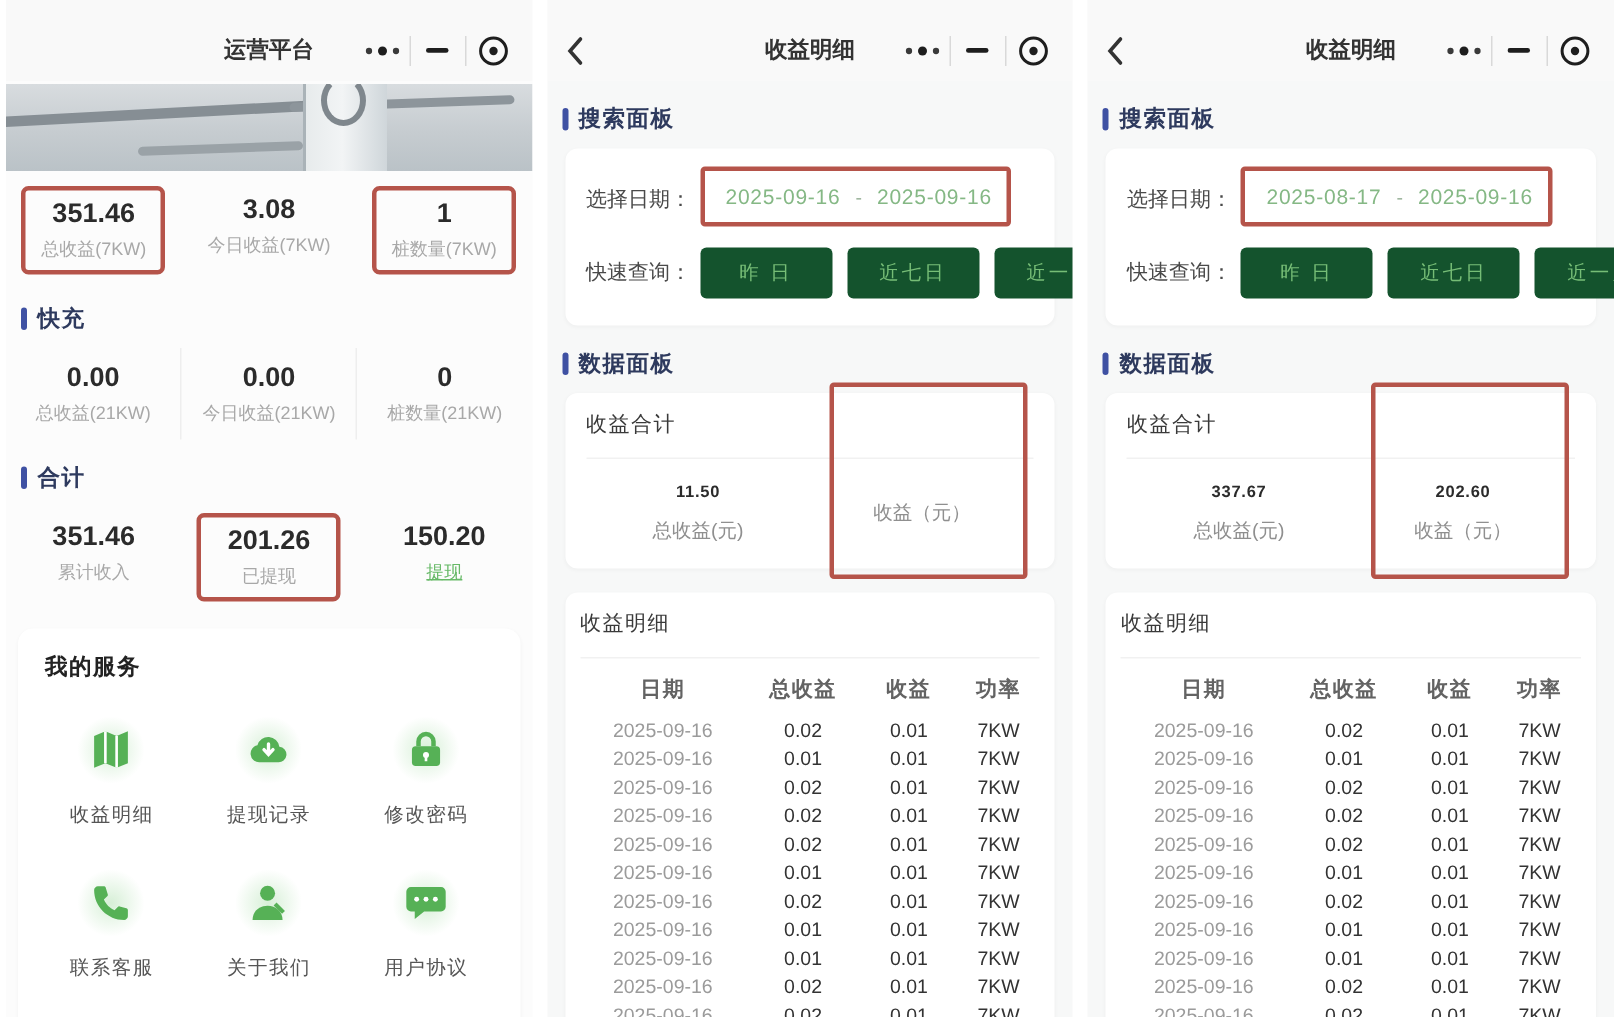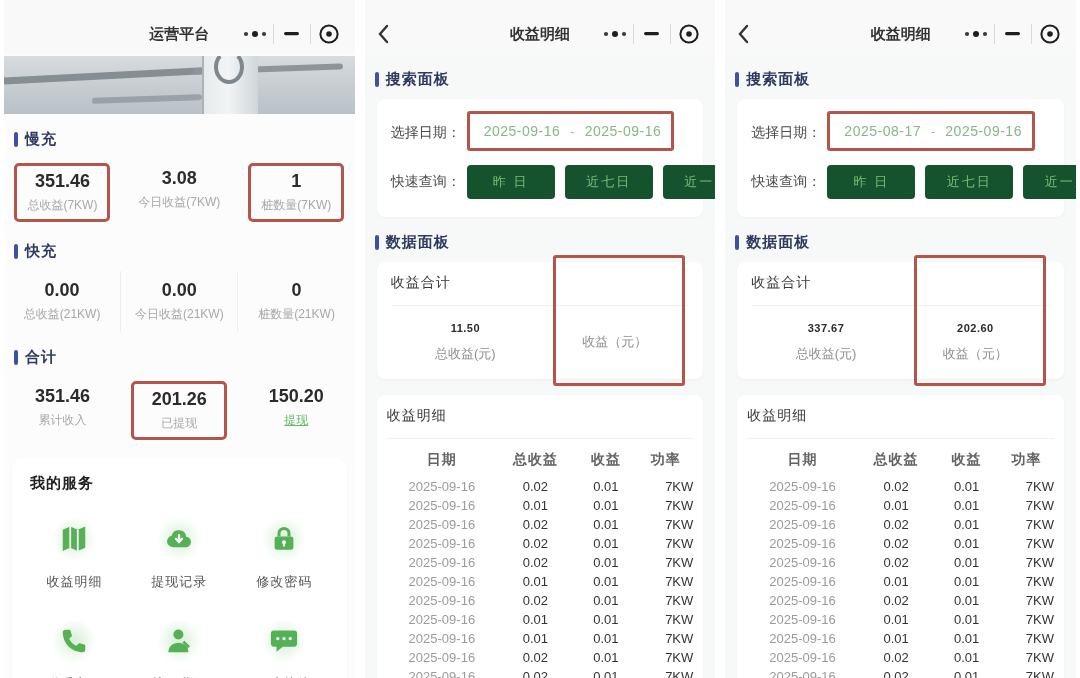--- a/index.html
+++ b/index.html
@@ -77,21 +77,21 @@
   .sum-val{font-size:11px;font-weight:bold;color:var(--value);letter-spacing:.5px;}
   .sum-lbl{font-size:13px;color:#8f8f8f;margin-top:11px;}
   .red-overlay{position:absolute;pointer-events:none;border:3px solid var(--red);border-radius:3px;top:-7px;bottom:-7px;right:18px;width:132px;}
 
   .detail-card{margin-top:16px;padding:12px 10px 0;height:320px;}
   .t-head{display:flex;padding:12px 0 8px;}
   .t-head .h{font-size:14px;font-weight:bold;color:#636363;text-align:center;letter-spacing:1px;}
   .t-row{display:flex;height:19px;align-items:center;}
   .c{font-size:13px;text-align:center;color:#333;}
   .c.date{color:#9b9b9b;}
-  .col1{width:36%;} .col2{width:25%;} .col3{width:21%;} .col4{width:18%;text-align:right;}
+  .col1{width:36%;} .col2{width:25%;} .col3{width:21%;} .col4{width:18%;}
 </style>
 </head>
 <body>
 
 <div class="screens">
 
   <div class="panel panel1">
     <div class="navbar">
       <div class="nav-title">运营平台</div>
       <div class="capsule">
@@ -119,24 +119,20 @@
     </div>
 
     <div class="hero">
       <div class="streak1"></div>
         <div class="streak2"></div>
         <div class="streak3"></div>
       <div class="pillar"></div>
         <div class="pillar-cable"></div>
     </div>
 
-    <div class="section-head">
-      <i class="bar"></i>
-      <span class="txt">慢充</span>
-    </div>
     <div class="stats-row">
       <div class="stat boxed">
         <span class="inner">
           <div class="val">351.46</div>
           <div class="lbl">总收益(7KW)</div>
         </span>
       </div>
       <div class="stat">
         <span class="inner">
           <div class="val">3.08</div>

